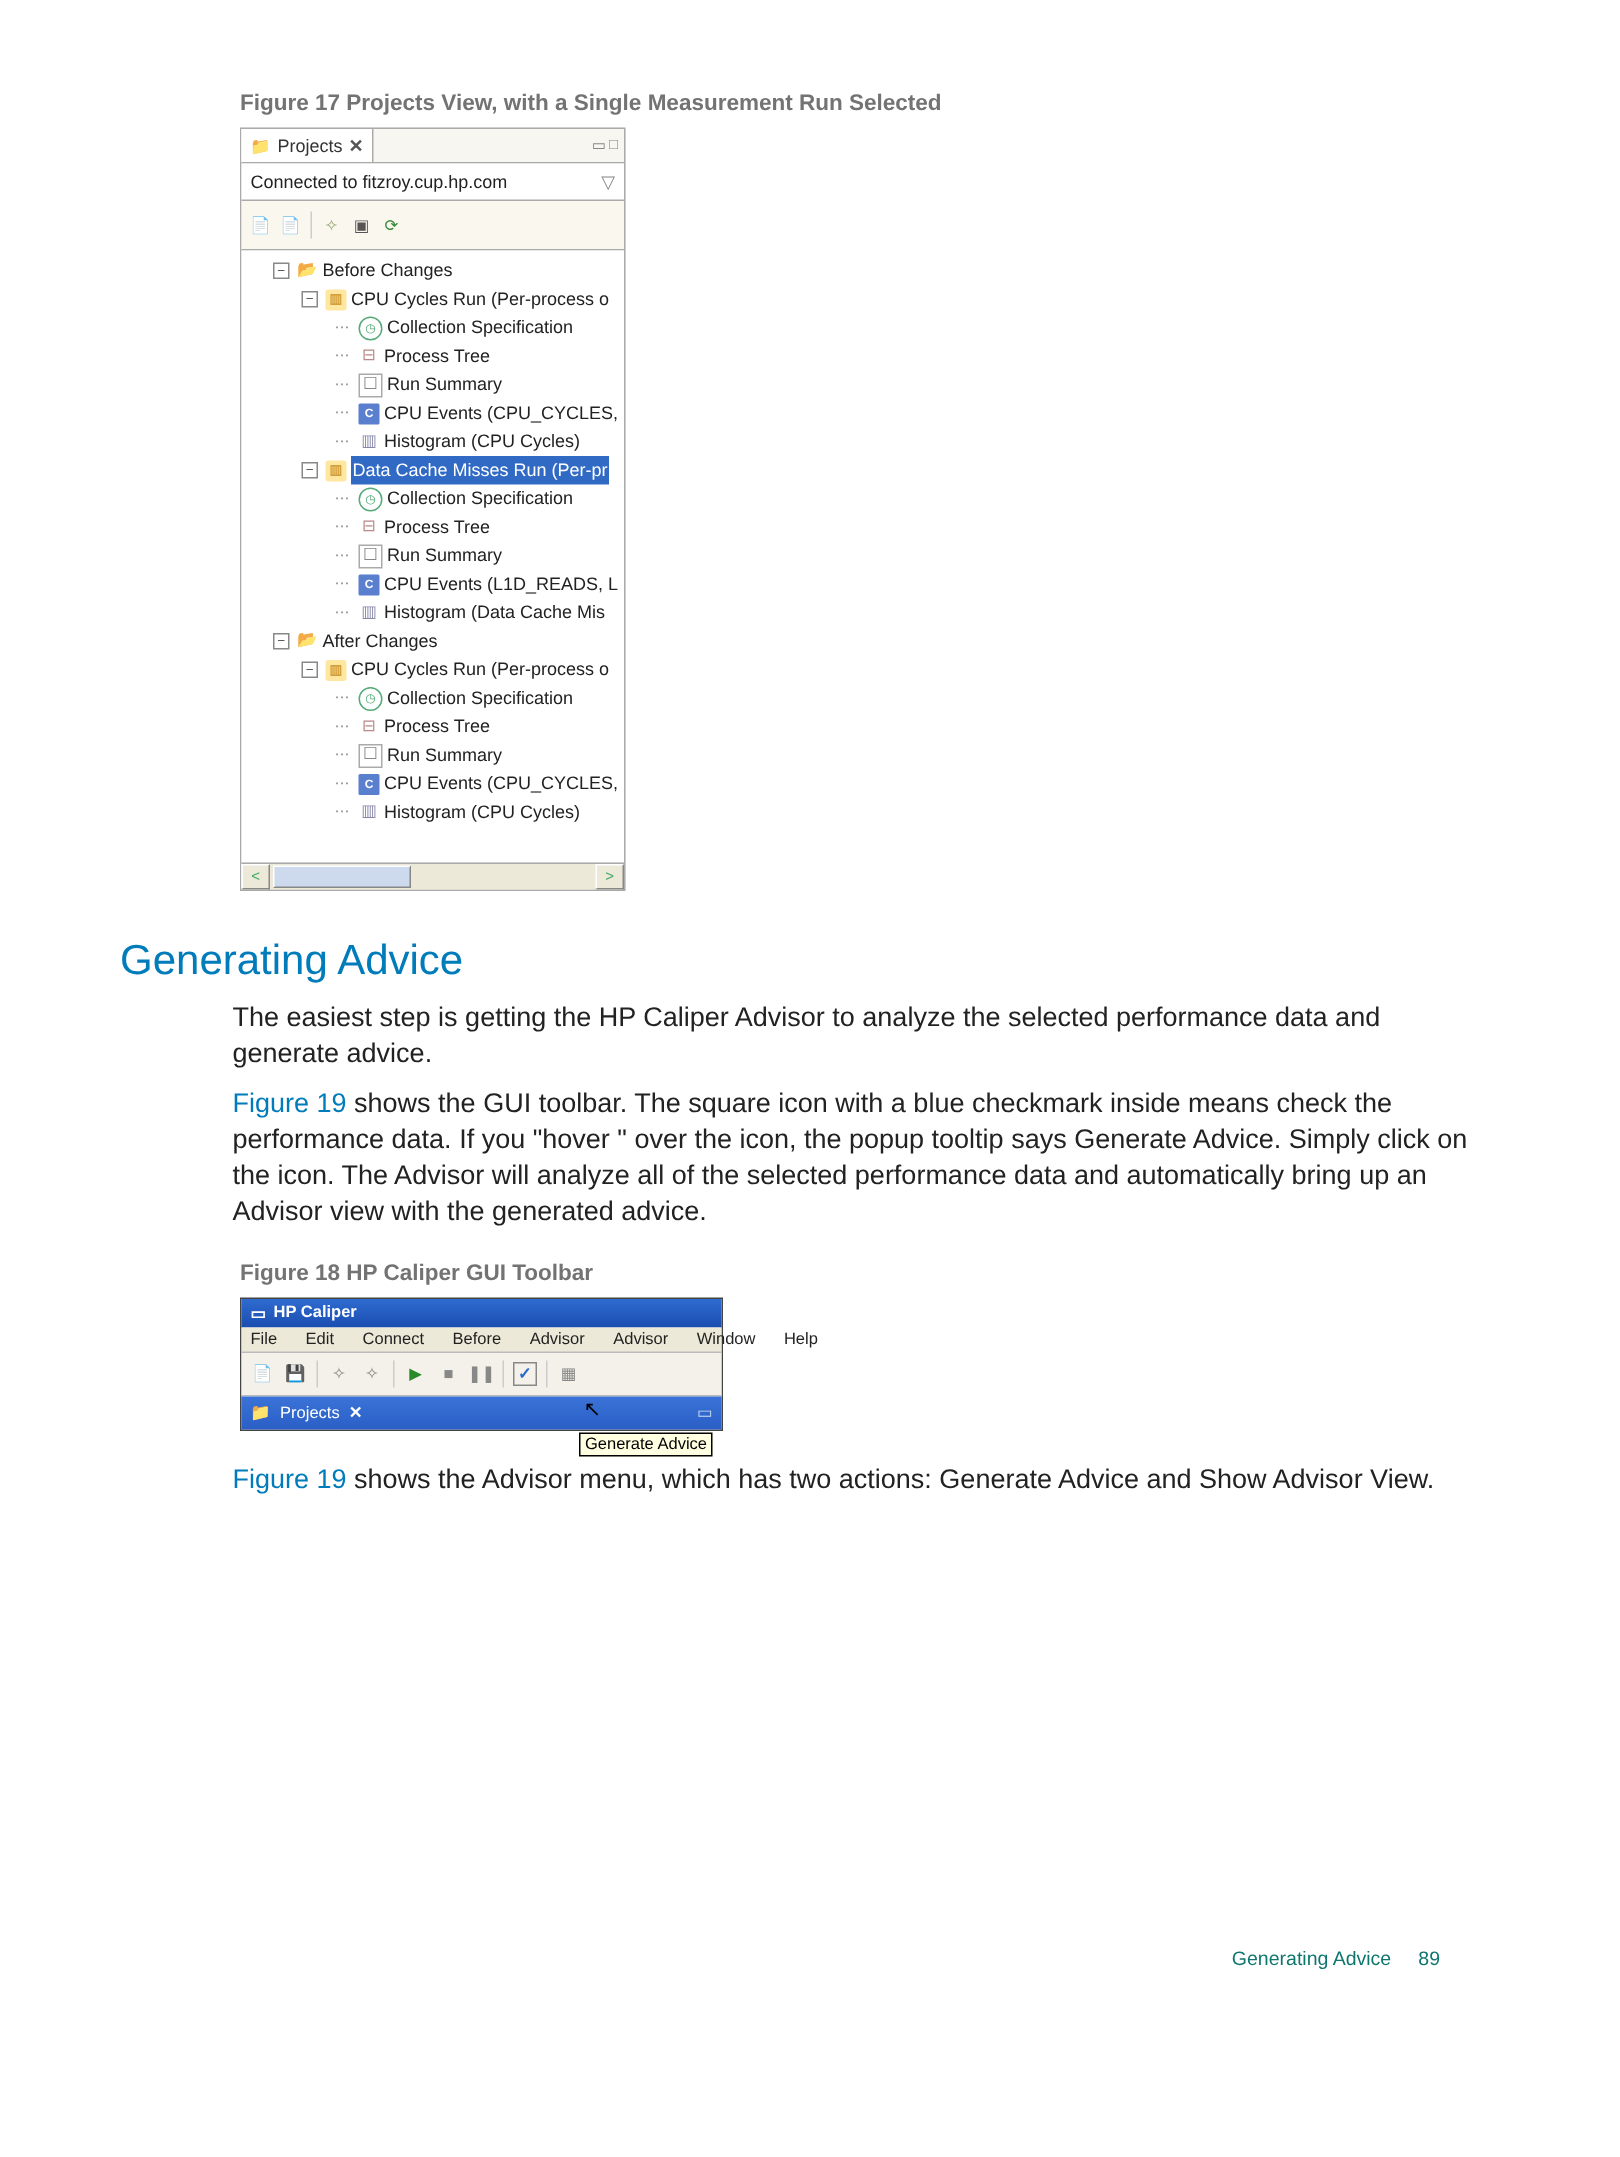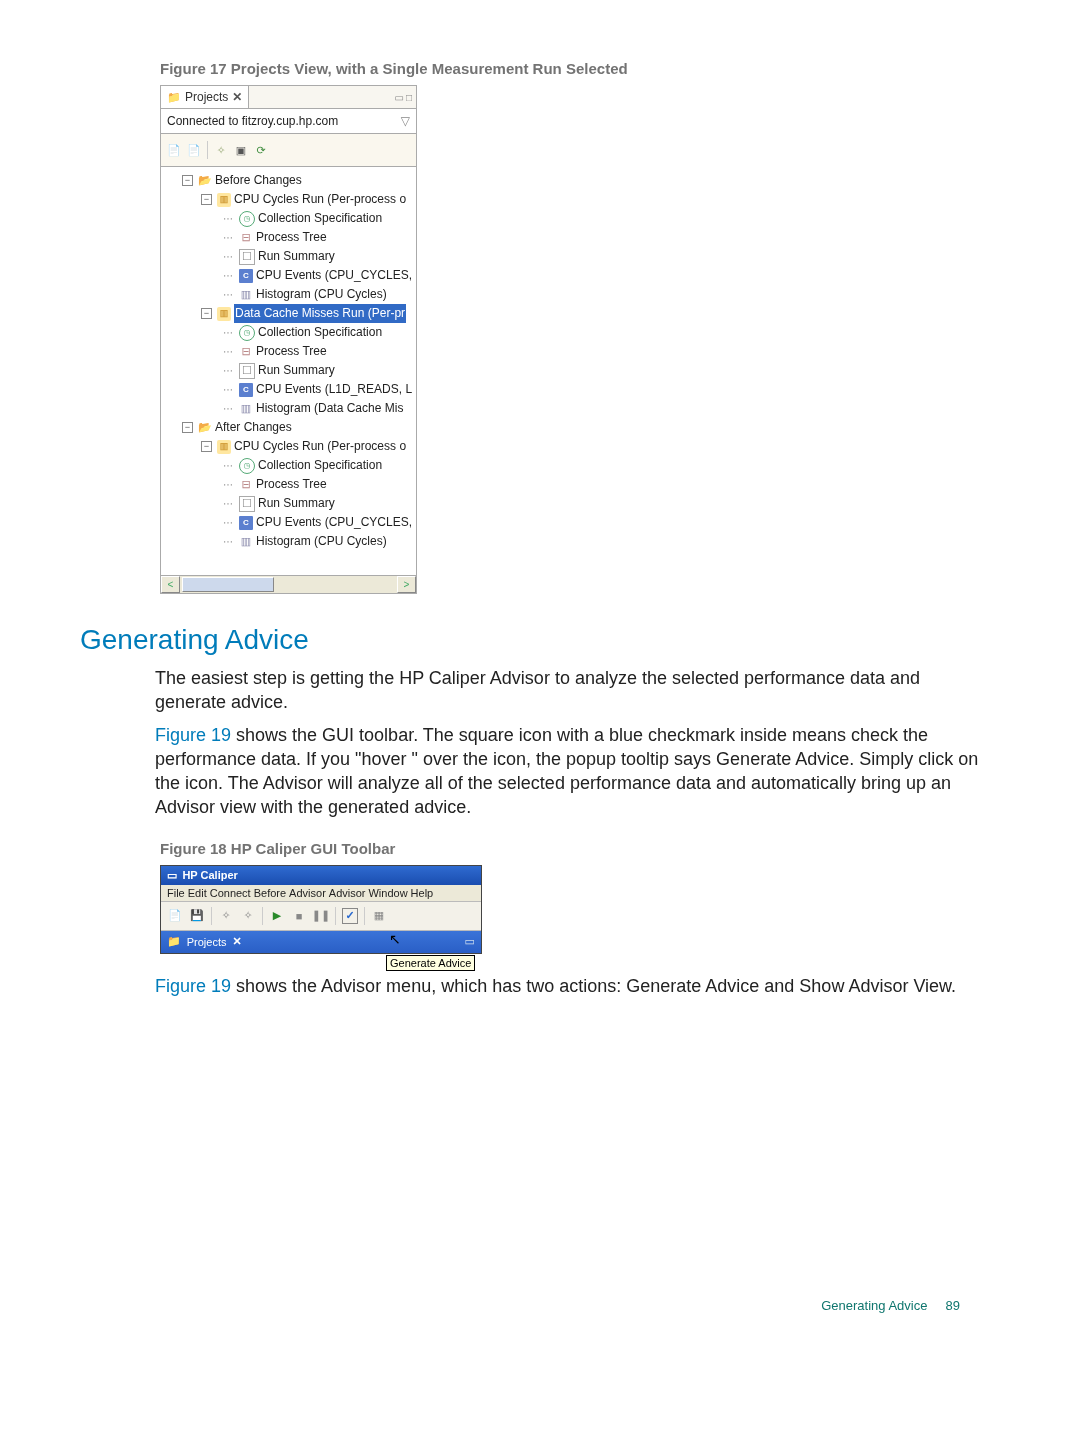--- a/index.html
+++ b/index.html
@@ -169,21 +169,21 @@
   .titlebar {
     background: linear-gradient(#2f6bd0, #1a4db0);
     color: #fff;
     padding: 3px 6px;
     font-weight: bold;
     display:flex; align-items:center; gap:5px;
   }
   .menubar {
     background: #ece9d8;
     display:flex;
-    gap: 3px;
+    gap: 19px;
     padding: 2px 6px;
     border-bottom: 1px solid #bbb;
   }
   .toolbar2 {
     background: #f3f1e9;
     display:flex;
     align-items:center;
     gap: 6px;
     padding: 3px 6px;
     height: 22px;

